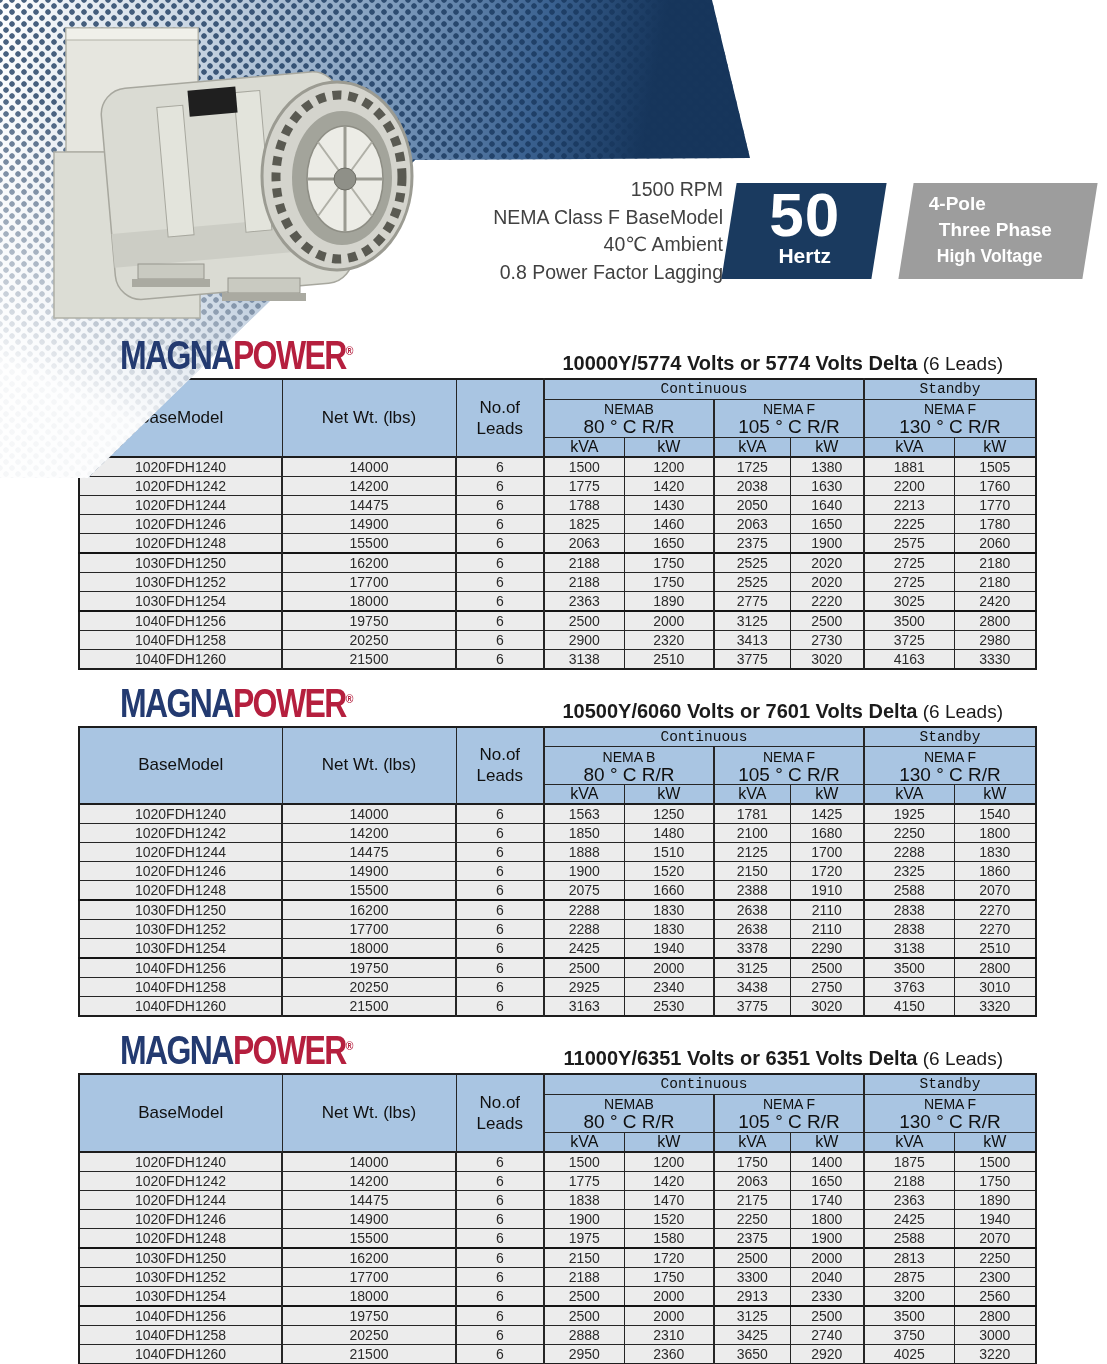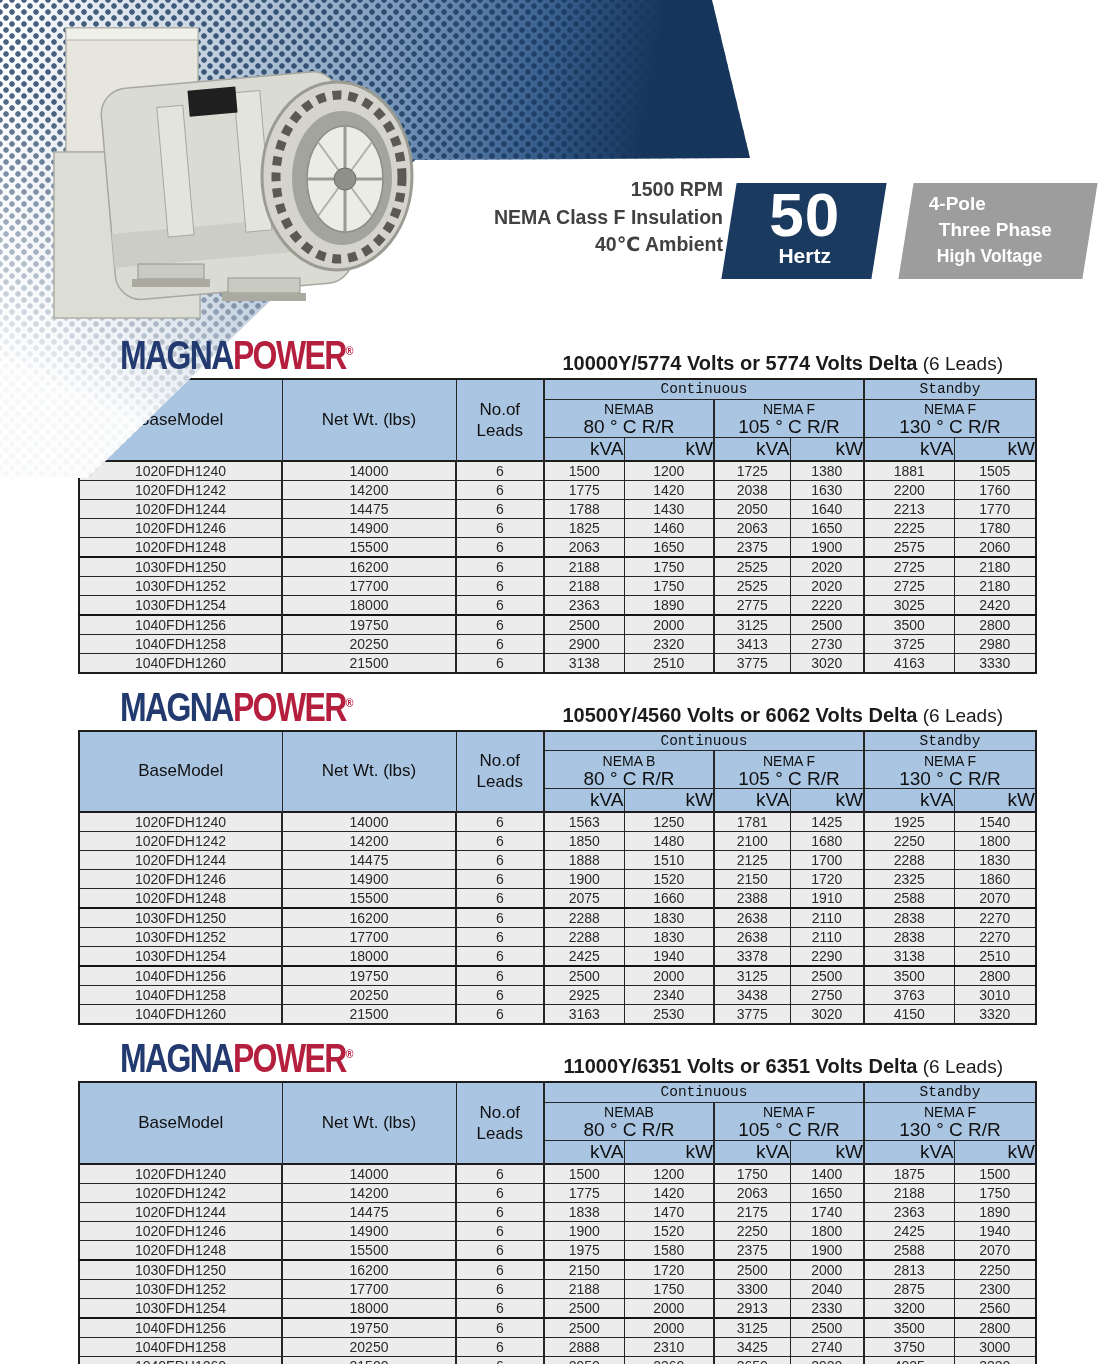--- a/index.html
+++ b/index.html
@@ -16,21 +16,21 @@
       radial-gradient(circle, rgba(23,54,92,.78) 2.4px, rgba(23,54,92,0) 3.1px),
       radial-gradient(circle, rgba(23,54,92,.78) 2.4px, rgba(23,54,92,0) 3.1px),
       linear-gradient(100deg, #ffffff 0%, #c3d1e0 26%, #7b99bb 48%, #3a6190 66%, #16355b 80%);
     background-size:100% 100%, 12px 12px, 12px 12px, 100% 100%;
     background-position:0 0, 0 0, 6px 6px, 0 0;
     clip-path:polygon(0 0, 712px 0, 750px 158px, 415px 160px, 88px 478px, 0 478px);
   }
   .generator { position:absolute; left:46px; top:26px; }
 
   .specs { position:absolute; top:176px; right:384px; text-align:right;
-           font-size:19.5px; font-weight:bold; color:#414141; line-height:27.5px; white-space:nowrap; }
+           font-size:19.5px; font-weight:normal; color:#414141; line-height:27.5px; white-space:nowrap; }
   .specs sup { font-size:12px; vertical-align:super; }
 
   .hz-badge { position:absolute; left:729px; top:183px; width:150px; height:96px;
               background:#1a3a5f; transform:skewX(-9deg); }
   .hz-inner { transform:skewX(9deg); color:#fff; text-align:center; }
   .hz-num { font-size:62px; font-weight:bold; line-height:58px; margin-top:3px; letter-spacing:1px; }
   .hz-lbl { font-size:21px; font-weight:bold; line-height:22px; margin-top:1px; }
 
   .pole-badge { position:absolute; left:906px; top:183px; width:184px; height:96px;
                 background:#9d9d9d; transform:skewX(-9deg); }
@@ -58,21 +58,21 @@
   table { width:957px; border-collapse:collapse; table-layout:fixed;
           border:2px solid #1d1d1d; }
   th, td { border:1px solid #262626; text-align:center; vertical-align:middle; }
   thead th { background:#a9c5e2; font-weight:normal; color:#101010; }
   thead { border-bottom:2px solid #1d1d1d; }
   .h-main  { font-size:17px; }
   .h-leads { white-space:pre-line; line-height:21px; }
   .h-group { font-size:14.5px; height:20px;font-family:Liberation Mono, monospace; }
   .h-nema  { font-size:14px; height:38px; line-height:17px; }
   .h-temp  { font-size:19px; }
-  .h-unit  { font-size:19px; height:18px;text-align:right; }
+  .h-unit  { font-size:16px; height:18px; }
   td { background:#ececec; font-size:14px; color:#2a2a2a; height:18px; padding:0; line-height:18px; }
   td:nth-child(2), td:nth-child(3), td:nth-child(4),
   td:nth-child(6), td:nth-child(8), th.bl2 { border-left-width:2px; }
   tbody tr.group-start td { border-top:2.5px solid #141414; }
 </style>
 </head>
 <body>
 
 <div class="page">
 
@@ -104,22 +104,23 @@
       <ellipse cx="299" cy="153" rx="38" ry="53" fill="#ecece6" stroke="#8e8e85" stroke-width="1.5"></ellipse>
       <line x1="299" y1="100" x2="299" y2="206" stroke="#9a9a91" stroke-width="3"></line>
       <line x1="261" y1="153" x2="337" y2="153" stroke="#9a9a91" stroke-width="3"></line>
       <line x1="272" y1="116" x2="326" y2="190" stroke="#b0b0a7" stroke-width="2"></line>
       <line x1="326" y1="116" x2="272" y2="190" stroke="#b0b0a7" stroke-width="2"></line>
       <circle cx="299" cy="153" r="11" fill="#8f9088" stroke="#6e6e66"></circle>
     </svg>
 
     <div class="specs">
       <div>1500 RPM</div>
-      <div>NEMA Class F Insulation</div>
+      <div>NEMA Class F BaseModel</div>
       <div>40℃ Ambient</div>
+      <div>0.8 Power Factor Lagging</div>
     </div>
 
     <div class="hz-badge">
       <div class="hz-inner">
         <div class="hz-num">50</div>
         <div class="hz-lbl">Hertz</div>
       </div>
     </div>
 
     <div class="pole-badge">
@@ -302,21 +303,21 @@
             <td>4163</td>
             <td>3330</td>
           </tr>
         </tbody>
     </table>
   </section>
 
   <section class="section">
     <div class="section-head">
       <div class="logo"><span class="l-magna">MAGNA</span><span class="l-power">POWER</span><sup class="l-reg">®</sup></div>
-      <h2 class="title"><span class="t-bold">10500Y/4560  Volts or 6062 Volts Delta</span><span class="t-norm"> (6 Leads)</span></h2>
+      <h2 class="title"><span class="t-bold">10500Y/6060  Volts or 7601 Volts Delta</span><span class="t-norm"> (6 Leads)</span></h2>
     </div>
     <table>
       <colgroup>
           <col style="width:203px">
           <col style="width:174px">
           <col style="width:88px">
           <col style="width:80px">
           <col style="width:90px">
           <col style="width:76px">
           <col style="width:74px">

